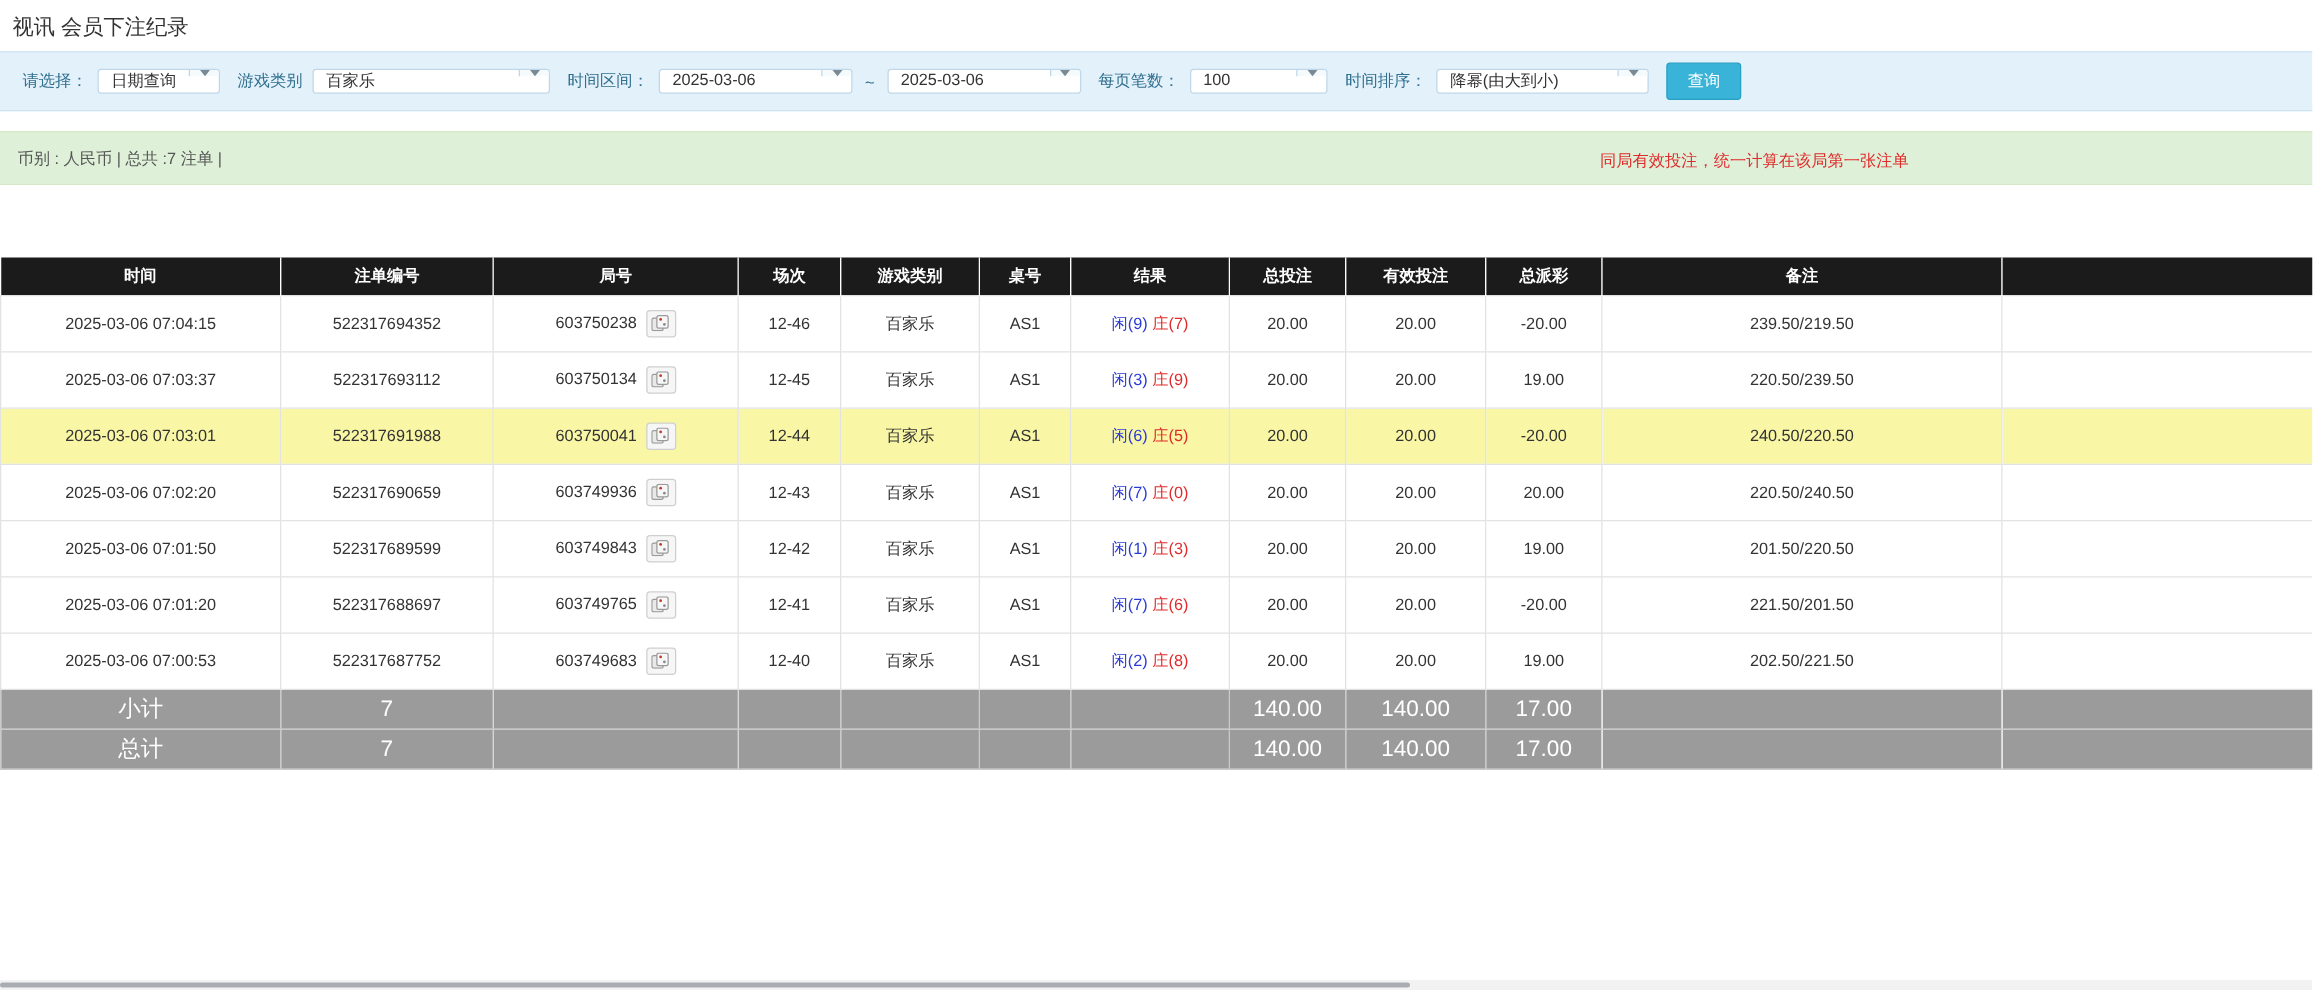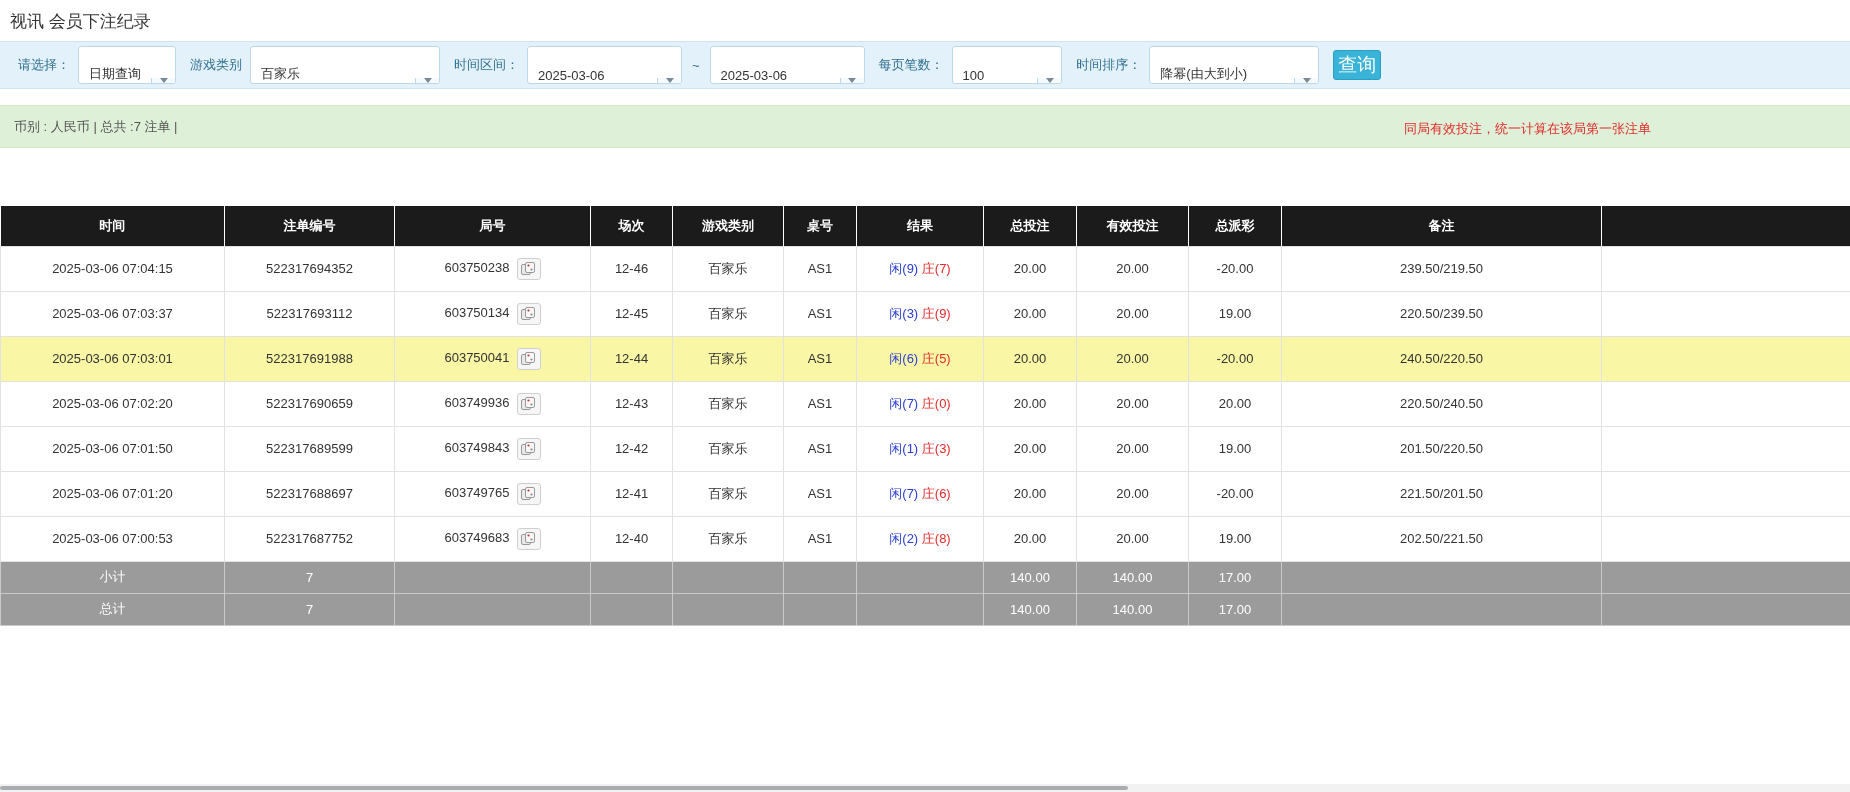--- a/index.html
+++ b/index.html
@@ -25,69 +25,69 @@
     height:48px;
     background:var(--filter_bg);
     border-top:1px solid #cfe3f1;
     border-bottom:1px solid #cfe3f1;
     display:flex; align-items:center;
     padding:0 12px; gap:8px;
     white-space:nowrap;
   }
   .filter-label { color:#31708f; font-size:13px; margin-left:6px;font-family:Liberation Mono, monospace; }
   .combo {
-    display:inline-flex; align-items:flex-end;
+    display:inline-flex; align-items:flex-start;
     background:#fff; border:1px solid #bfd7e7; border-radius:3px;
-    height:38px; overflow:hidden; cursor:pointer;
+    height:20px; overflow:hidden; cursor:pointer;
   }
   .combo-value {
     display:flex; align-items:center;
     padding:0 10px; font-size:13px; color:#333;
   }
   .combo-arrow {
     width:24px; border-left:1px solid #bfd7e7; background:#f5fafd;
     display:flex; align-items:center; justify-content:center;
   }
   .caret {
     width:0; height:0;
     border-left:4px solid transparent; border-right:4px solid transparent;
     border-top:5px solid #7a8a94;
   }
   .tilde { color:#31708f; padding:0 2px; }
   .query-btn {
-    height:30px; padding:0 4px; margin-left:6px;
+    height:30px; padding:0 16px; margin-left:6px;
     background:var(--accent); border:1px solid #2a9fc4; border-radius:3px;
-    color:#fff; font-size:19px; cursor:pointer;
+    color:#fff; font-size:13px; cursor:pointer;
     font-family:inherit;
   }
 
   
   .summary-bar {
     position:relative;
     height:43px; margin-top:16px;
     background:var(--summary_bg);
     border-top:1px solid #d6e9c6; border-bottom:1px solid #d6e9c6;
     display:flex; align-items:center;
     padding:0 14px;
     font-size:13px; color:#555;
   }
   .summary-note {
-    position:absolute; left:1404px; top:14px;
+    position:absolute; left:1280px; top:14px;
     color:var(--negative); font-size:13px; white-space:nowrap;text-align:center;
   }
 
   
   .table-wrap { margin-top:58px; }
   table.bets {
     width:2000px; border-collapse:collapse; table-layout:fixed;
   }
   table.bets th {
     background:var(--header_bg); color:#fff;
     font-weight:bold; font-size:13px;
-    height:40px; text-align:center;
+    height:30px; text-align:center;
     border-left:1px solid #fff;
   }
   table.bets th:first-child { border-left:none; }
   table.bets td {
     height:45px; text-align:center; vertical-align:middle;
     font-size:13px; color:#333;
     border:1px solid #e2e2e2; background:#fff;
     overflow:hidden; white-space:nowrap;
   }
   tr.highlight td { background:var(--highlight); }
@@ -99,21 +99,21 @@
   .round-icon-btn {
     display:inline-flex; align-items:center; justify-content:center;
     width:24px; height:22px; margin-left:7px; vertical-align:middle;
     background:#f6f6f6; border:1px solid #cfcfcf; border-radius:3px;
     cursor:pointer;
   }
 
   
   tr.footer-row td {
     height:32px; background:var(--footer_bg); color:#fff;
-    border:1px solid #c9c9c9; font-size:13px;
+    border:1px solid #c9c9c9; font-size:18px;
   }
 
   
   .hscroll-track {
     position:absolute; left:0; bottom:0; width:1850px; height:8px;
     background:#f2f2f2;
   }
   .hscroll-thumb {
     position:absolute; left:0; top:2px; height:4px; width:1128px;
     background:#a9adb1; border-radius:2px; cursor:pointer;

